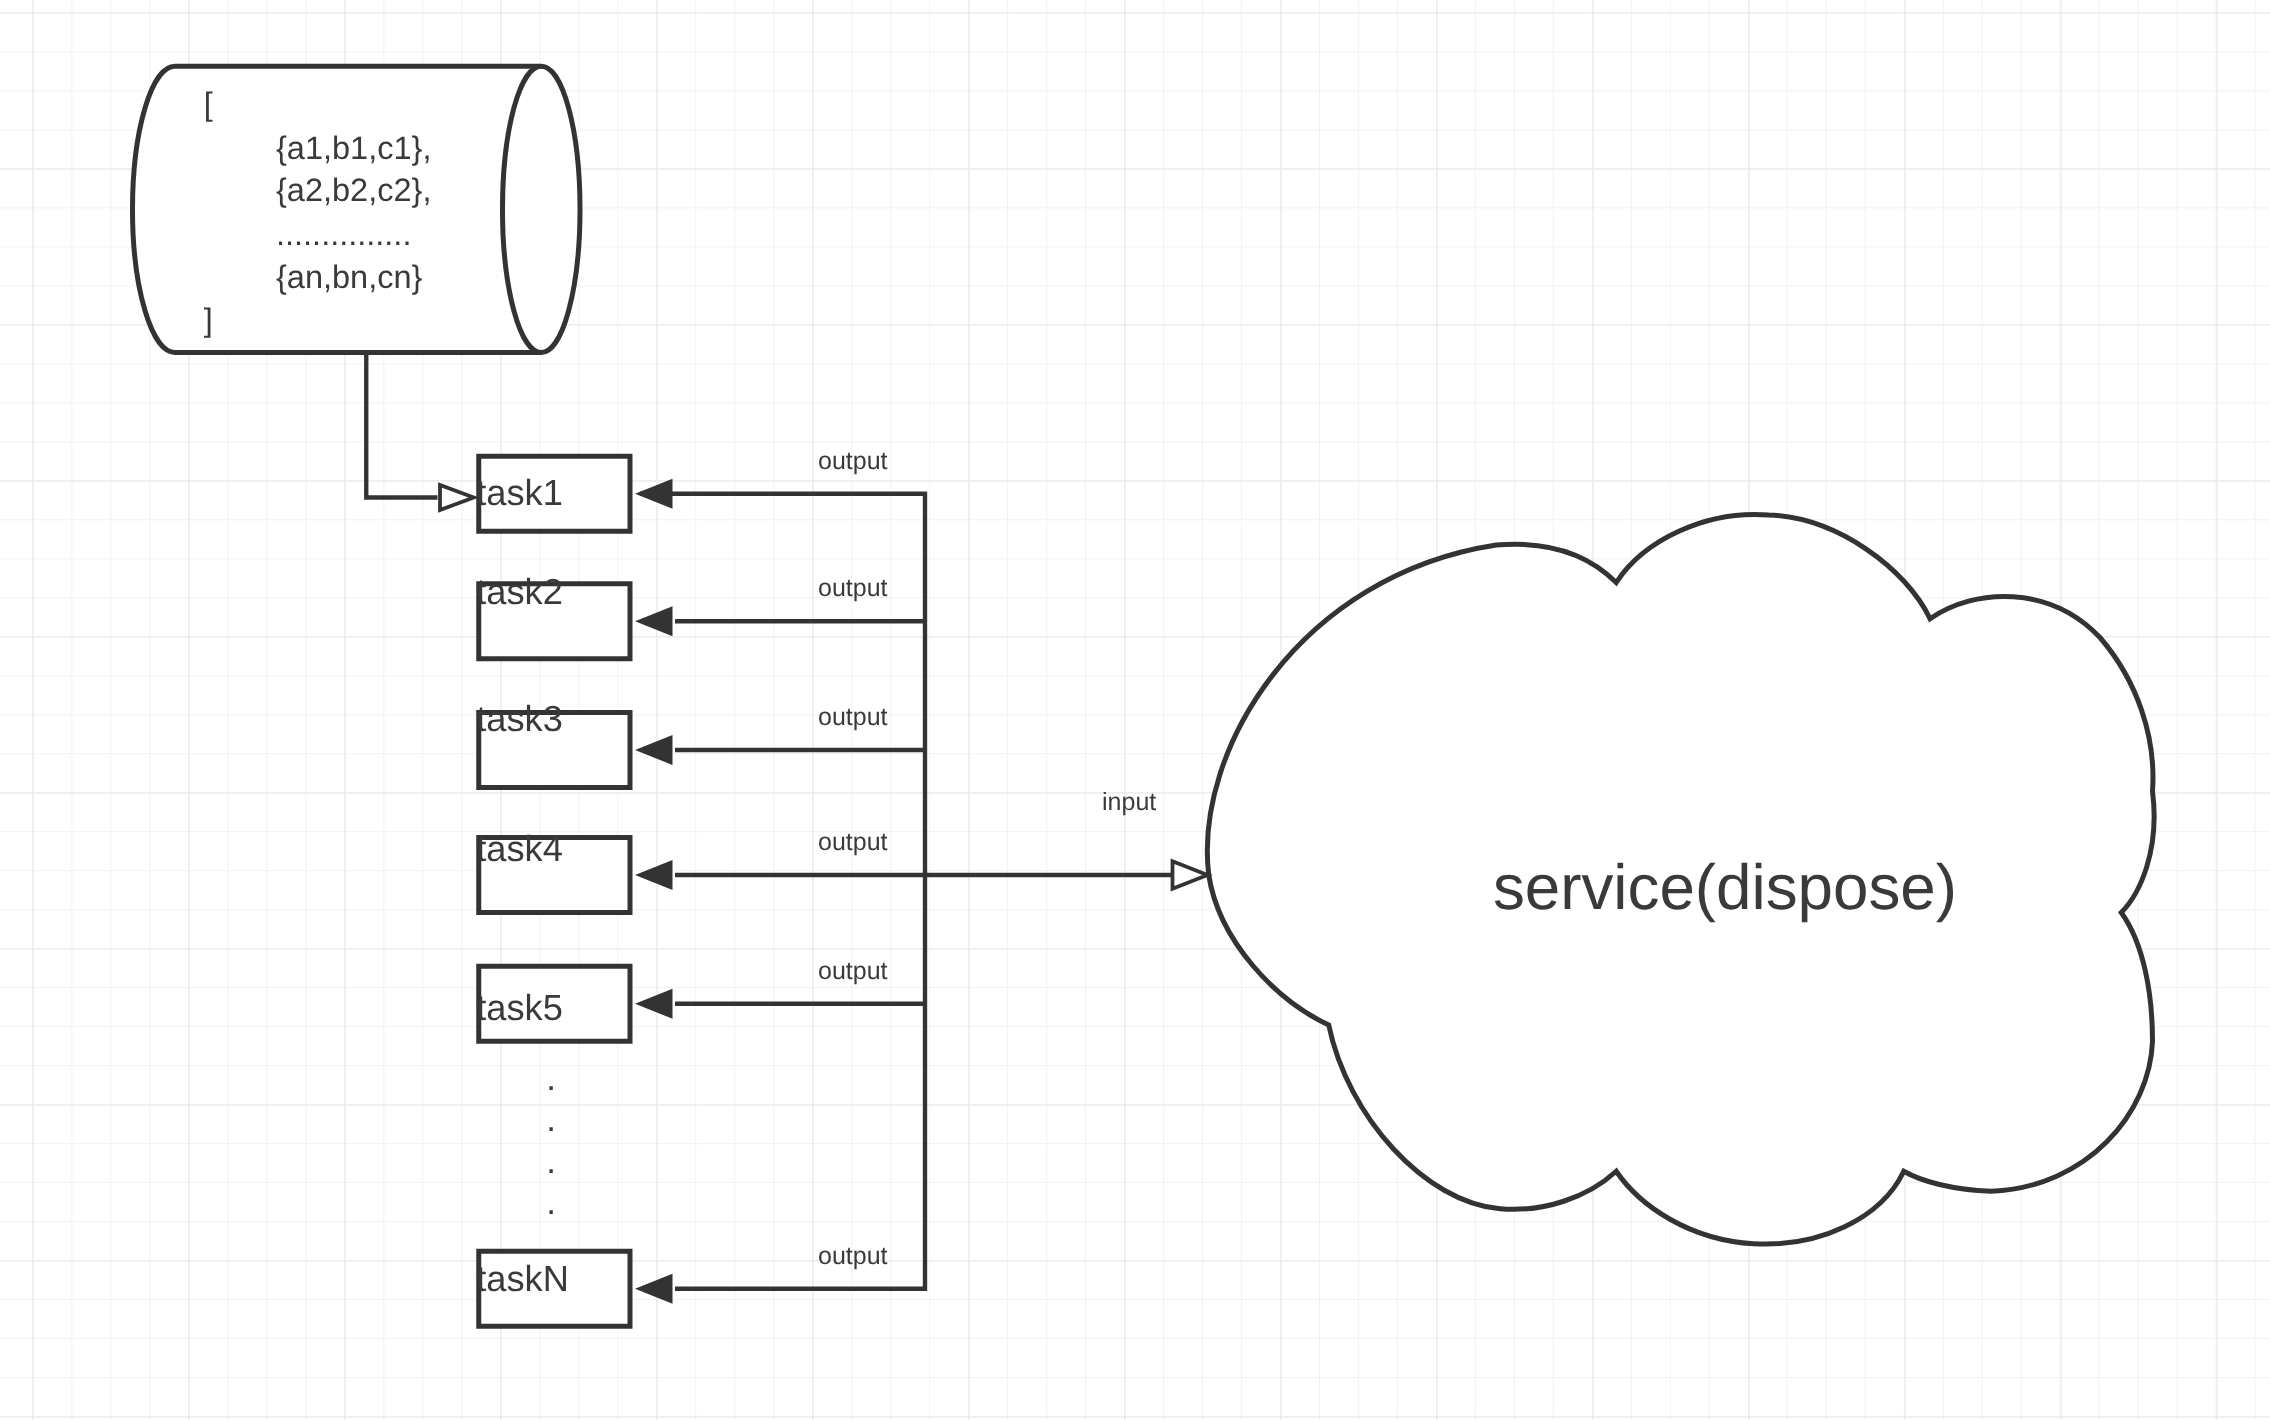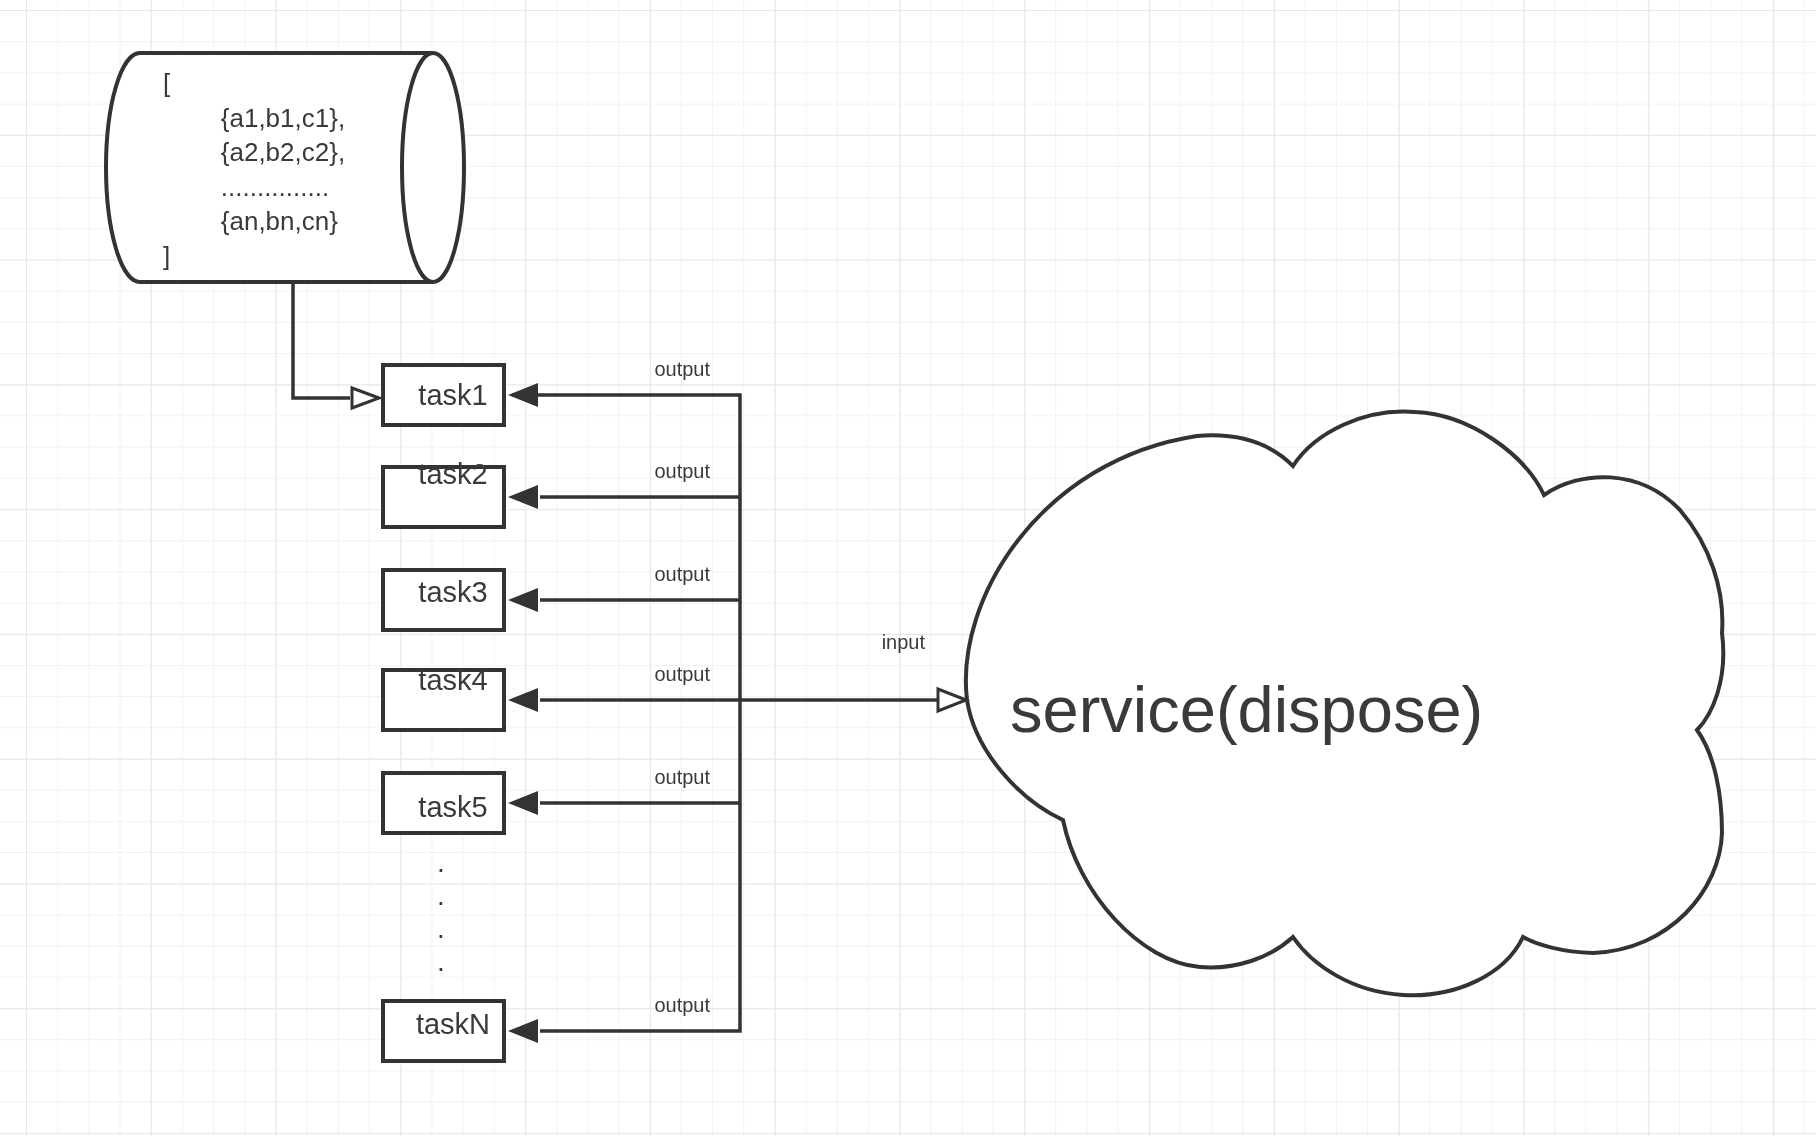--- a/index.html
+++ b/index.html
@@ -23,25 +23,25 @@
     background-size:124.8px 124.8px,124.8px 124.8px,31.2px 31.2px,31.2px 31.2px;
     background-position:26px 10px;
   }
   svg.diagram{position:absolute;left:0;top:0;}
   .shape{fill:var(--shape-fill);stroke:var(--stroke-color);stroke-width:4;}
   .edge{fill:none;stroke:var(--stroke-color);stroke-width:3.5;}
   .arrow-solid{fill:var(--stroke-color);stroke:none;}
   .arrow-open{fill:var(--shape-fill);stroke:var(--stroke-color);stroke-width:3;stroke-linejoin:miter;}
   .lbl{position:absolute;color:var(--text-color);}
   .datastore-text{left:163px;top:66px;font-size:26px;line-height:34.5px;white-space:pre;}
-  .task-label{width:144px;height:64px;line-height:64px;text-align:center;font-size:29px;left:381px;}
+  .task-label{width:144px;height:64px;line-height:64px;font-size:29px;left:381px;}
   .edge-label{width:150px;height:34px;line-height:34px;text-align:right;font-size:20px;left:560px;}
   .input-label{left:775px;top:625px;}
   .ellipsis-text{left:437px;top:846px;font-size:28px;line-height:33px;white-space:pre;}
-  .cloud-label{left:1010px;top:662px;width:640px;height:96px;line-height:96px;font-size:65px;}
+  .cloud-label{left:1060px;top:662px;width:640px;height:96px;line-height:96px;text-align:center;font-size:51px;}
 </style>
 </head>
 <body>
 
 <div class="canvas">
 
   <svg class="diagram" width="1816" height="1136" viewBox="0 0 1816 1136">
 
     <path class="shape" d="M 967,700
          C 955,600 1040,460 1197,436
@@ -92,21 +92,21 @@
 
   <div class="lbl datastore-text">[
         {a1,b1,c1},
         {a2,b2,c2},
         ...............
         {an,bn,cn}
 ]</div>
 
   <div class="lbl task-label" style="top:363px">task1</div>
   <div class="lbl task-label" style="top:442px">task2</div>
-  <div class="lbl task-label" style="top:560px">task3</div>
+  <div class="lbl task-label" style="top:544px">task3</div>
   <div class="lbl task-label" style="top:648px">task4</div>
   <div class="lbl task-label" style="top:775px">task5</div>
   <div class="lbl task-label" style="top:992px">taskN</div>
 
   <div class="lbl ellipsis-text">.
 .
 .
 .</div>
 
   <div class="lbl edge-label" style="top:352px">output</div>

